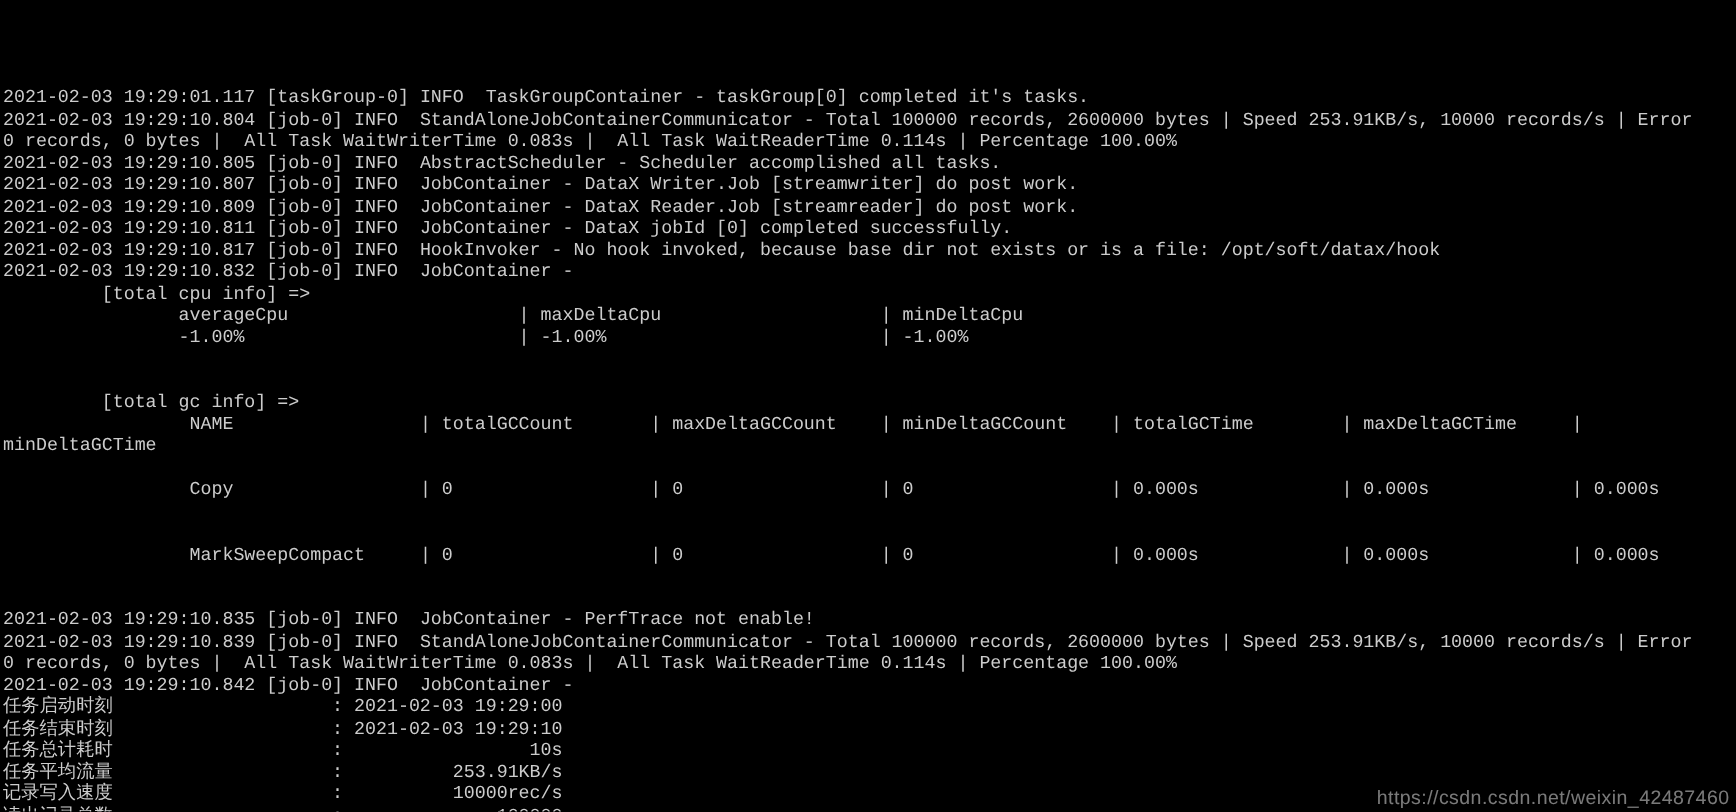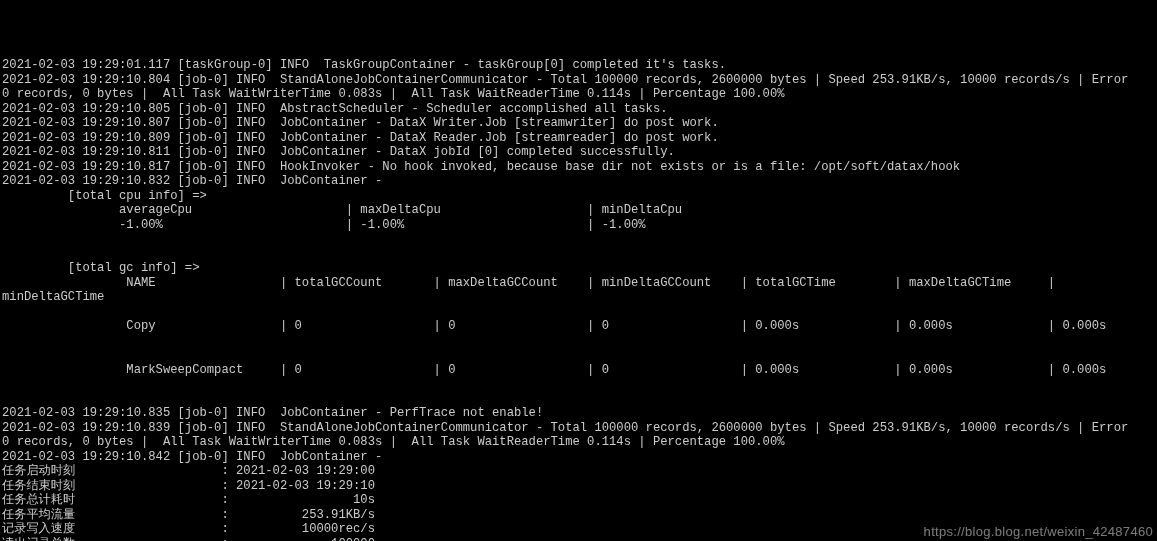--- a/index.html
+++ b/index.html
@@ -64,16 +64,16 @@
 任务启动时刻                    : 2021-02-03 19:29:00
 任务结束时刻                    : 2021-02-03 19:29:10
 任务总计耗时                    :                 10s
 任务平均流量                    :          253.91KB/s
 记录写入速度                    :          10000rec/s
 读出记录总数                    :              100000
 读写失败总数                    :                   0
 
 </div>
 
-<div class="watermark">https://blog.blog.net/weixin_42487460</div>
+<div class="watermark">https://csdn.csdn.net/weixin_42487460</div>
 
 
 
 
 </body></html>

